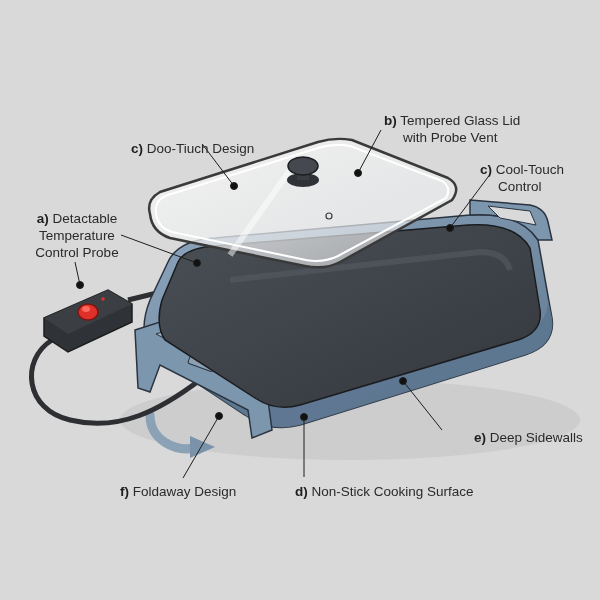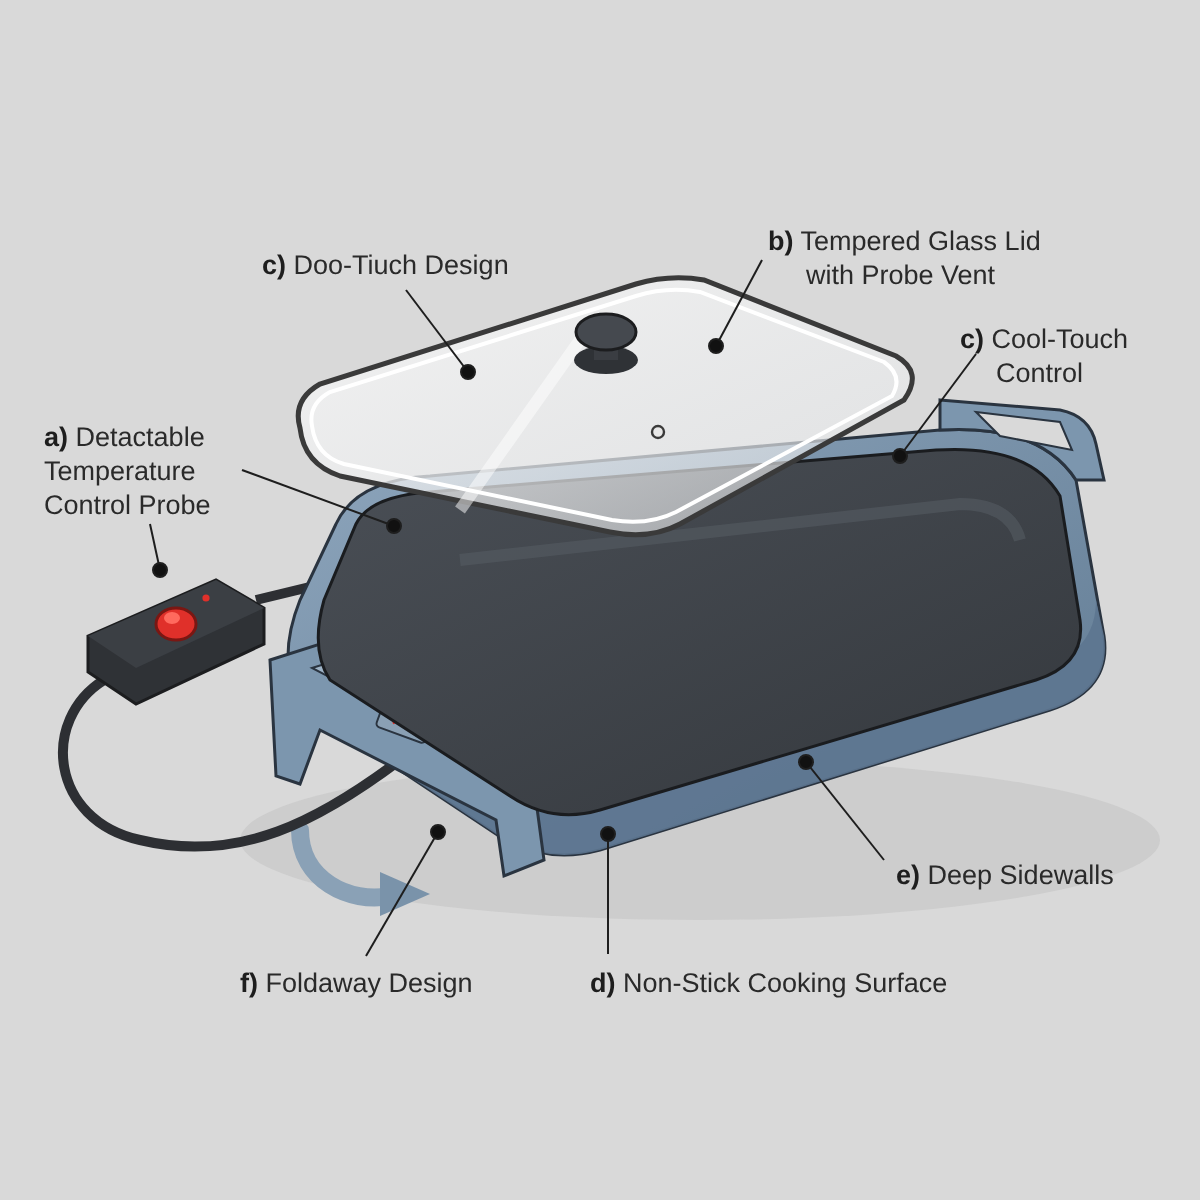--- a/index.html
+++ b/index.html
@@ -11,21 +11,21 @@
     }
     #stage { position: absolute; left: 0; top: 0; width: 600px; height: 600px; }
     .label {
       position: absolute;
       font-size: 13.5px;
       line-height: 17px;
       color: #2a2a2a;
       white-space: nowrap;
     }
     .label .letter { font-weight: bold; color: #1e1e1e; }
-    .center { text-align: left; }
+    .center { text-align: center; }
   </style>
 </head>
 <body>
 
 <div id="stage">
   <svg width="600" height="600" viewBox="0 0 600 600" style="position:absolute;left:0;top:0">
     <defs>
       <linearGradient id="bodyGrad" x1="0" y1="0" x2="1" y2="1">
         <stop offset="0" stop-color="#8ea6bd"></stop>
         <stop offset="1" stop-color="#5e7890"></stop>
@@ -100,42 +100,42 @@
         <circle cx="80" cy="285" r="3.5"></circle>
       <line x1="442" y1="430" x2="403" y2="381"></line>
         <circle cx="403" cy="381" r="3.5"></circle>
       <line x1="304" y1="477" x2="304" y2="417"></line>
         <circle cx="304" cy="417" r="3.5"></circle>
       <line x1="183" y1="478" x2="219" y2="416"></line>
         <circle cx="219" cy="416" r="3.5"></circle>
     </g>
   </svg>
 
-  <div class="label" style="left:131px; top:124px;text-align:center;">
+  <div class="label" style="left:131px; top:140px;text-align:center;">
     <span class="letter">c)</span>
     <span>Doo-Tiuch Design</span>
   </div>
 
   <div class="label" style="left:384px; top:112px;">
     <div><span class="letter">b)</span> <span>Tempered Glass Lid</span></div>
     <div style="padding-left:19px">with Probe Vent</div>
   </div>
 
   <div class="label" style="left:480px; top:161px;">
     <div><span class="letter">c)</span> <span>Cool-Touch</span></div>
     <div style="padding-left:18px">Control</div>
   </div>
 
   <div class="label center" style="left:22px; top:210px; width:110px;">
     <div><span class="letter">a)</span> <span>Detactable</span></div>
     <div>Temperature</div>
     <div>Control Probe</div>
   </div>
 
-  <div class="label" style="left:448px; top:429px;">
+  <div class="label" style="left:474px; top:429px;">
     <span class="letter">e)</span>
     <span>Deep Sidewalls</span>
   </div>
 
   <div class="label" style="left:295px; top:483px;">
     <span class="letter">d)</span>
     <span>Non-Stick Cooking Surface</span>
   </div>
 
   <div class="label" style="left:120px; top:483px;">

